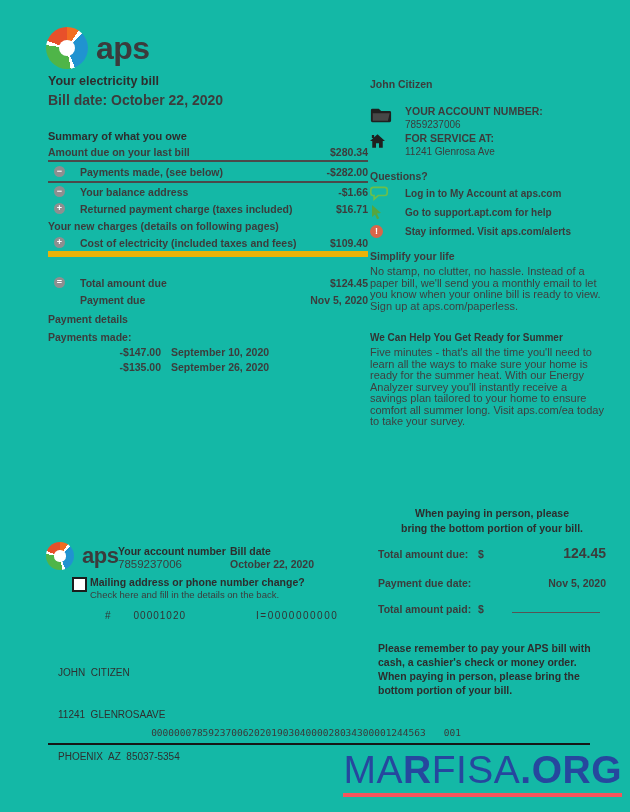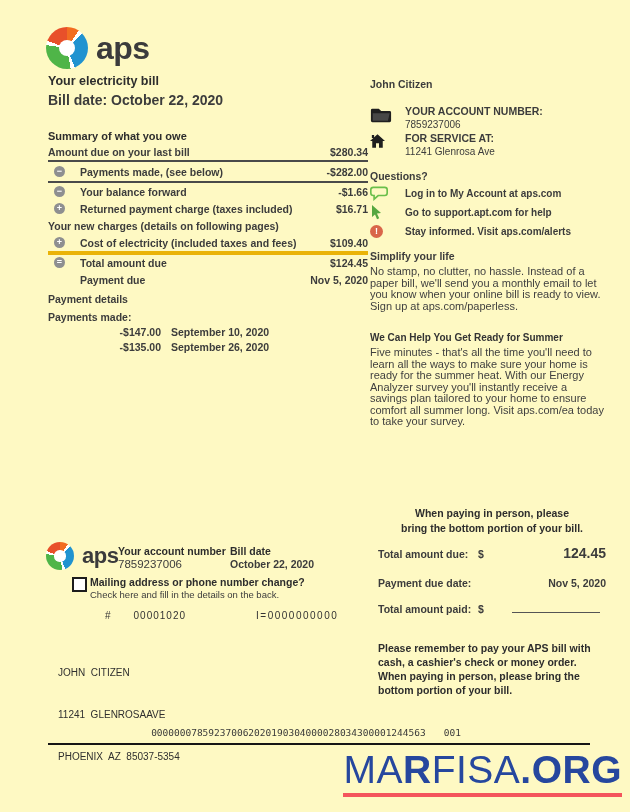--- a/index.html
+++ b/index.html
@@ -1,17 +1,17 @@
 <!DOCTYPE html>
 <html style="--watermark-color: #26479E; --watermark-underline-color: #F4555C; --icon-green: #5FAE49; --icon-alert: #D9664A; --icon-gray: #8E8F90; --logo-orange: #F26D21; --logo-blue: #2093D0; --logo-green: #4FB548;"><head>
 <meta charset="utf-8">
 <style>
   html,body{margin:0;padding:0;background:#ffffff;}
   .page{
-    position:relative;width:630px;height:812px;background:#fef9c3;overflow:hidden;
+    position:relative;width:630px;height:812px;background:#14b8a6;overflow:hidden;
     font-family:"Liberation Sans","DejaVu Sans",sans-serif;color:#3c3c3c;
   }
   .abs{position:absolute;}
 
   
   .logo{display:flex;align-items:center;gap:8px;}
   .swirl{border-radius:50%;position:relative;flex:0 0 auto;
     background:conic-gradient(#F26D21 0 34deg,#fff 34deg 46deg,#2093D0 46deg 158deg,#fff 158deg 170deg,#4FB548 170deg 278deg,#fff 278deg 290deg,#E8502A 290deg 360deg);}
   .swirl::after{content:"";position:absolute;inset:30%;background:#fff;border-radius:50%;}
   .swirl-lg{width:42px;height:42px;}
@@ -30,21 +30,21 @@
   .sum-row{display:flex;align-items:center;min-height:15px;padding:1px 0;}
   .sum-row .lbl{flex:1;font-weight:600;}
   .sum-row .val{font-weight:700;text-align:right;white-space:nowrap;}
   .icon-slot{width:32px;padding-left:6px;box-sizing:border-box;display:flex;align-items:center;flex:0 0 auto;}
   .indent-slot{width:32px;flex:0 0 auto;}
   .circ{width:11px;height:11px;border-radius:50%;background:#8e8f90;color:#fff;display:flex;align-items:center;justify-content:center;font-size:9px;font-weight:700;line-height:1;}
   .circ-minus::after{content:"\2212";}
   .circ-plus::after{content:"+";}
   .circ-equals::after{content:"=";}
   .row-bordered{border-top:2px solid #4a4a4a;border-bottom:2px solid #4a4a4a;padding:2px 0;}
-  .row-total{border-top:4px solid #eab308;padding-top:0;}
+  .row-total{border-top:6px solid #eab308;padding-top:18px;}
   .row-total .lbl{font-weight:700;}
   .pay-det-heading,.payments-made-heading{font-weight:700;font-size:10.5px;margin-top:3px;min-height:15px;display:flex;align-items:center;}
   .pay-row{display:flex;font-weight:600;min-height:15px;align-items:center;}
   .pay-row .amt{margin-left:67px;width:46px;text-align:right;}
   .pay-row .dt{margin-left:10px;}
 
   
   .account-col{left:370px;top:78px;width:234px;font-size:10px;}
   .customer-name{font-weight:700;font-size:10.5px;}
   .info-row{display:flex;margin-top:3px;}
@@ -131,21 +131,21 @@
           <span class="circ circ-minus"></span>
         </span>
       <span class="lbl">Payments made, (see below)</span>
       <span class="val">-$282.00</span>
     </div>
 
     <div class="sum-row">
       <span class="icon-slot">
           <span class="circ circ-minus"></span>
         </span>
-      <span class="lbl">Your balance forward</span>
+      <span class="lbl">Your balance address</span>
       <span class="val">-$1.66</span>
     </div>
 
     <div class="sum-row">
       <span class="icon-slot">
           <span class="circ circ-plus"></span>
         </span>
       <span class="lbl">Returned payment charge (taxes included)</span>
       <span class="val">$16.71</span>
     </div>

